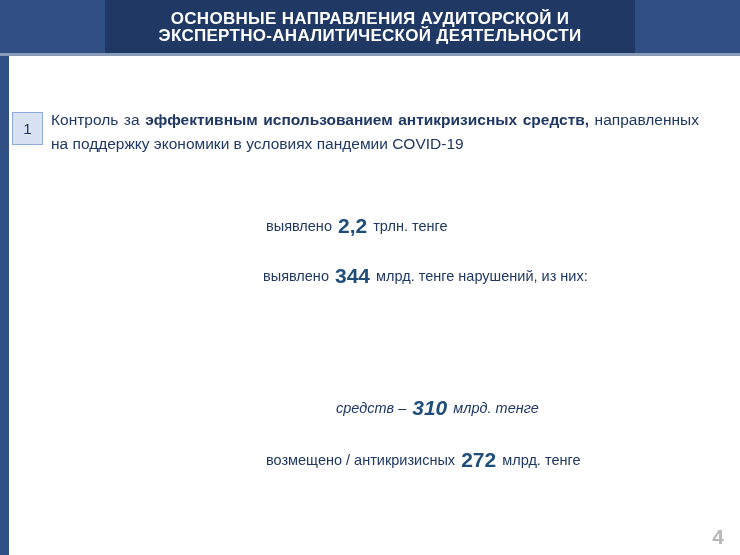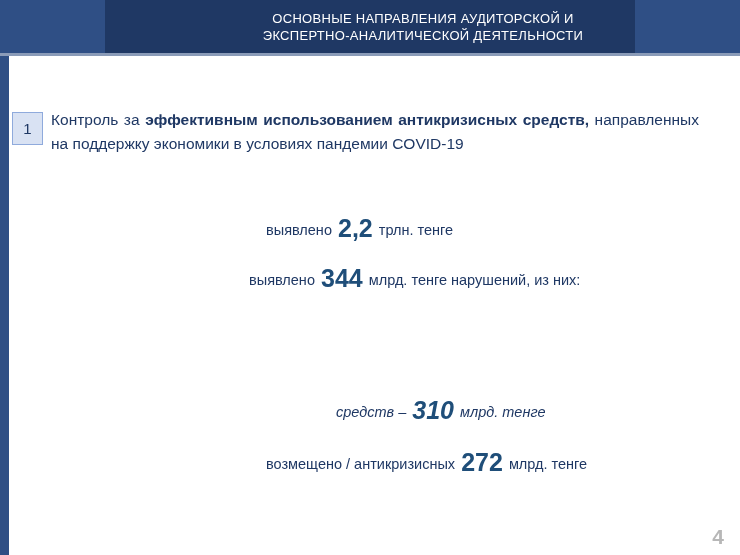--- a/index.html
+++ b/index.html
@@ -42,29 +42,29 @@
     right: 0;
     top: 0;
     width: 105px;
     height: 53px;
     background: #2f4f85;
   }
   .header-title {
     position: absolute;
     left: 105px;
     top: 0;
-    width: 636px;
+    width: 530px;
     height: 53px;
     display: flex;
     flex-direction: column;
     align-items: center;
     justify-content: center;
     color: #ffffff;
-    font-size: 13px;
-    font-weight: normal;
+    font-size: 17px;
+    font-weight: bold;
     line-height: 17px;
     letter-spacing: 0.3px;
     text-align: center;
   }
   .header-underline {
     position: absolute;
     left: 0;
     top: 53px;
     width: 740px;
     height: 3px;
@@ -118,28 +118,28 @@
     font-weight: bold;
   }
   
   .fig {
     position: absolute;
     color: #1f3864;
     font-size: 14.5px;
     white-space: nowrap;
   }
   .big {
-    font-size: 25px;
+    font-size: 21px;
     font-weight: bold;
     color: #1f4e79;
     vertical-align: -2px;
     padding: 0 2px;
   }
   .line1 { left: 266px; top: 214px; }
-  .line2 { left: 249px; top: 264px; }
+  .line2 { left: 263px; top: 264px; }
   .line3 { left: 336px; top: 322px; }
   .line4 { left: 336px; top: 368px; }
   .line5 { left: 336px; top: 396px; font-style: italic; }
   .line6 { left: 266px; top: 448px; }
   
   .page-number {
     position: absolute;
     right: 16px;
     bottom: 6px;
     font-size: 21px;

